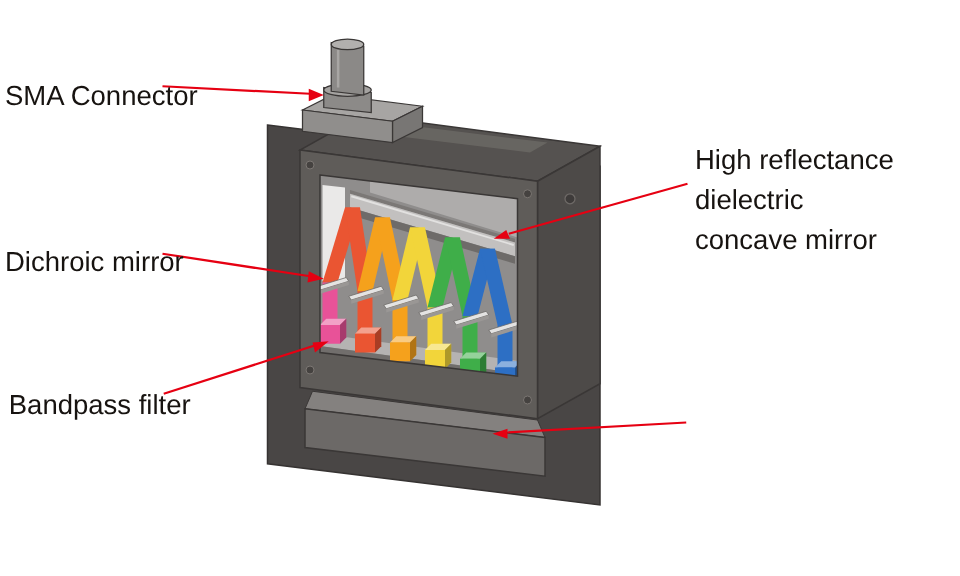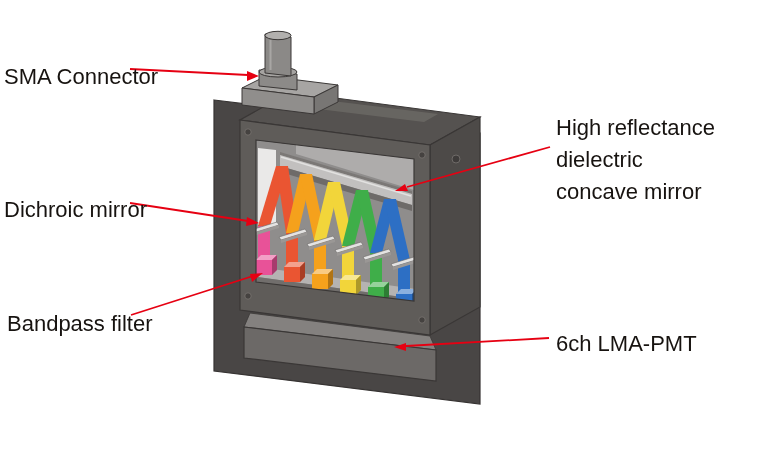--- a/index.html
+++ b/index.html
@@ -166,14 +166,13 @@
     <line x1="549" y1="338" x2="406" y2="346" stroke-width="1.8" stroke="#e60012"></line>
     <polygon points="394,347 406,343 406,351" fill="#e60012"></polygon>
   </g>
 </svg>
 
   <div class="label" style="left:4px;top:61px;">SMA Connector</div>
   <div class="label two-line" style="left:556px;top:112px;">High reflectance dielectric
 concave mirror</div>
   <div class="label" style="left:7px;top:308px;">Bandpass filter</div>
   <div class="label" style="left:4px;top:194px;">Dichroic mirror</div>
-  <div class="label" style="left:556px;top:328px;">6ch LMA-PMT</div>
 </div>
 
 </body></html>

